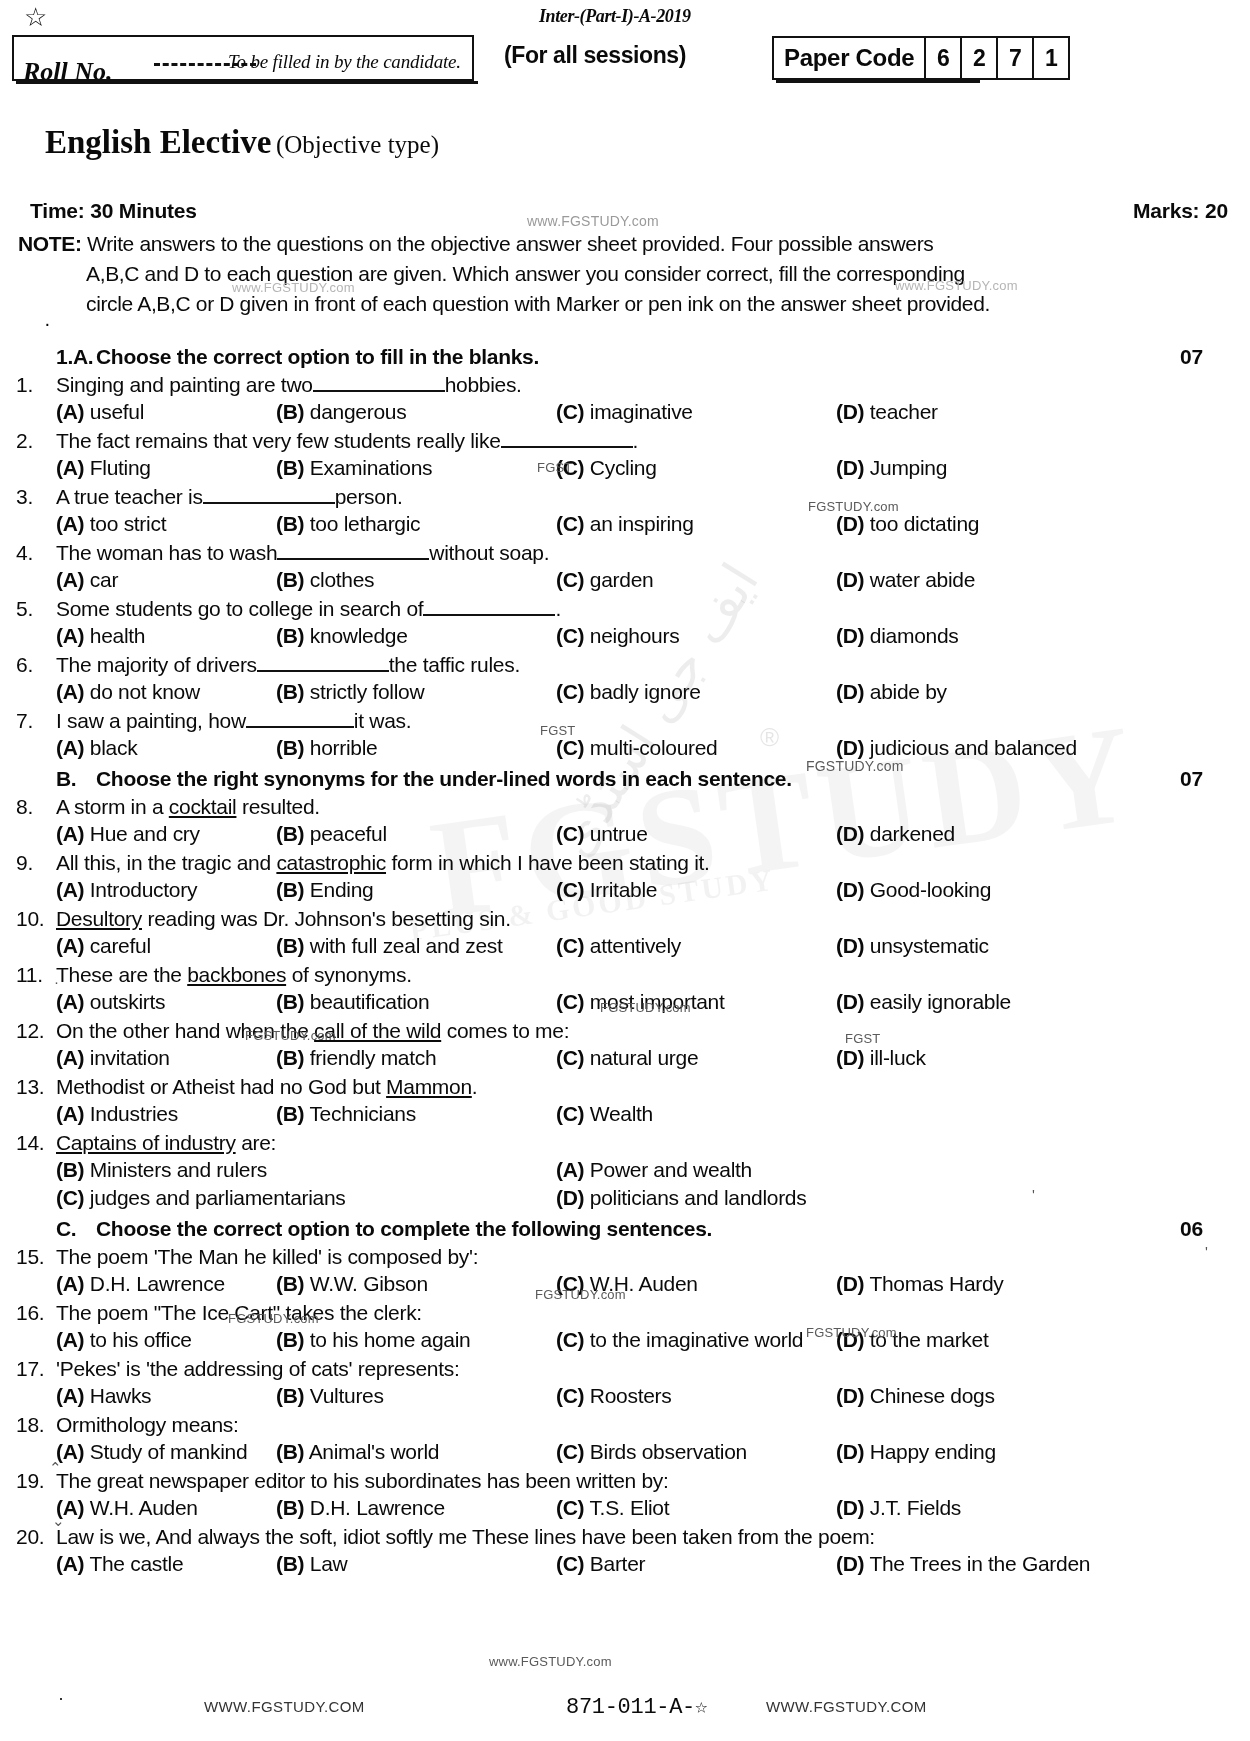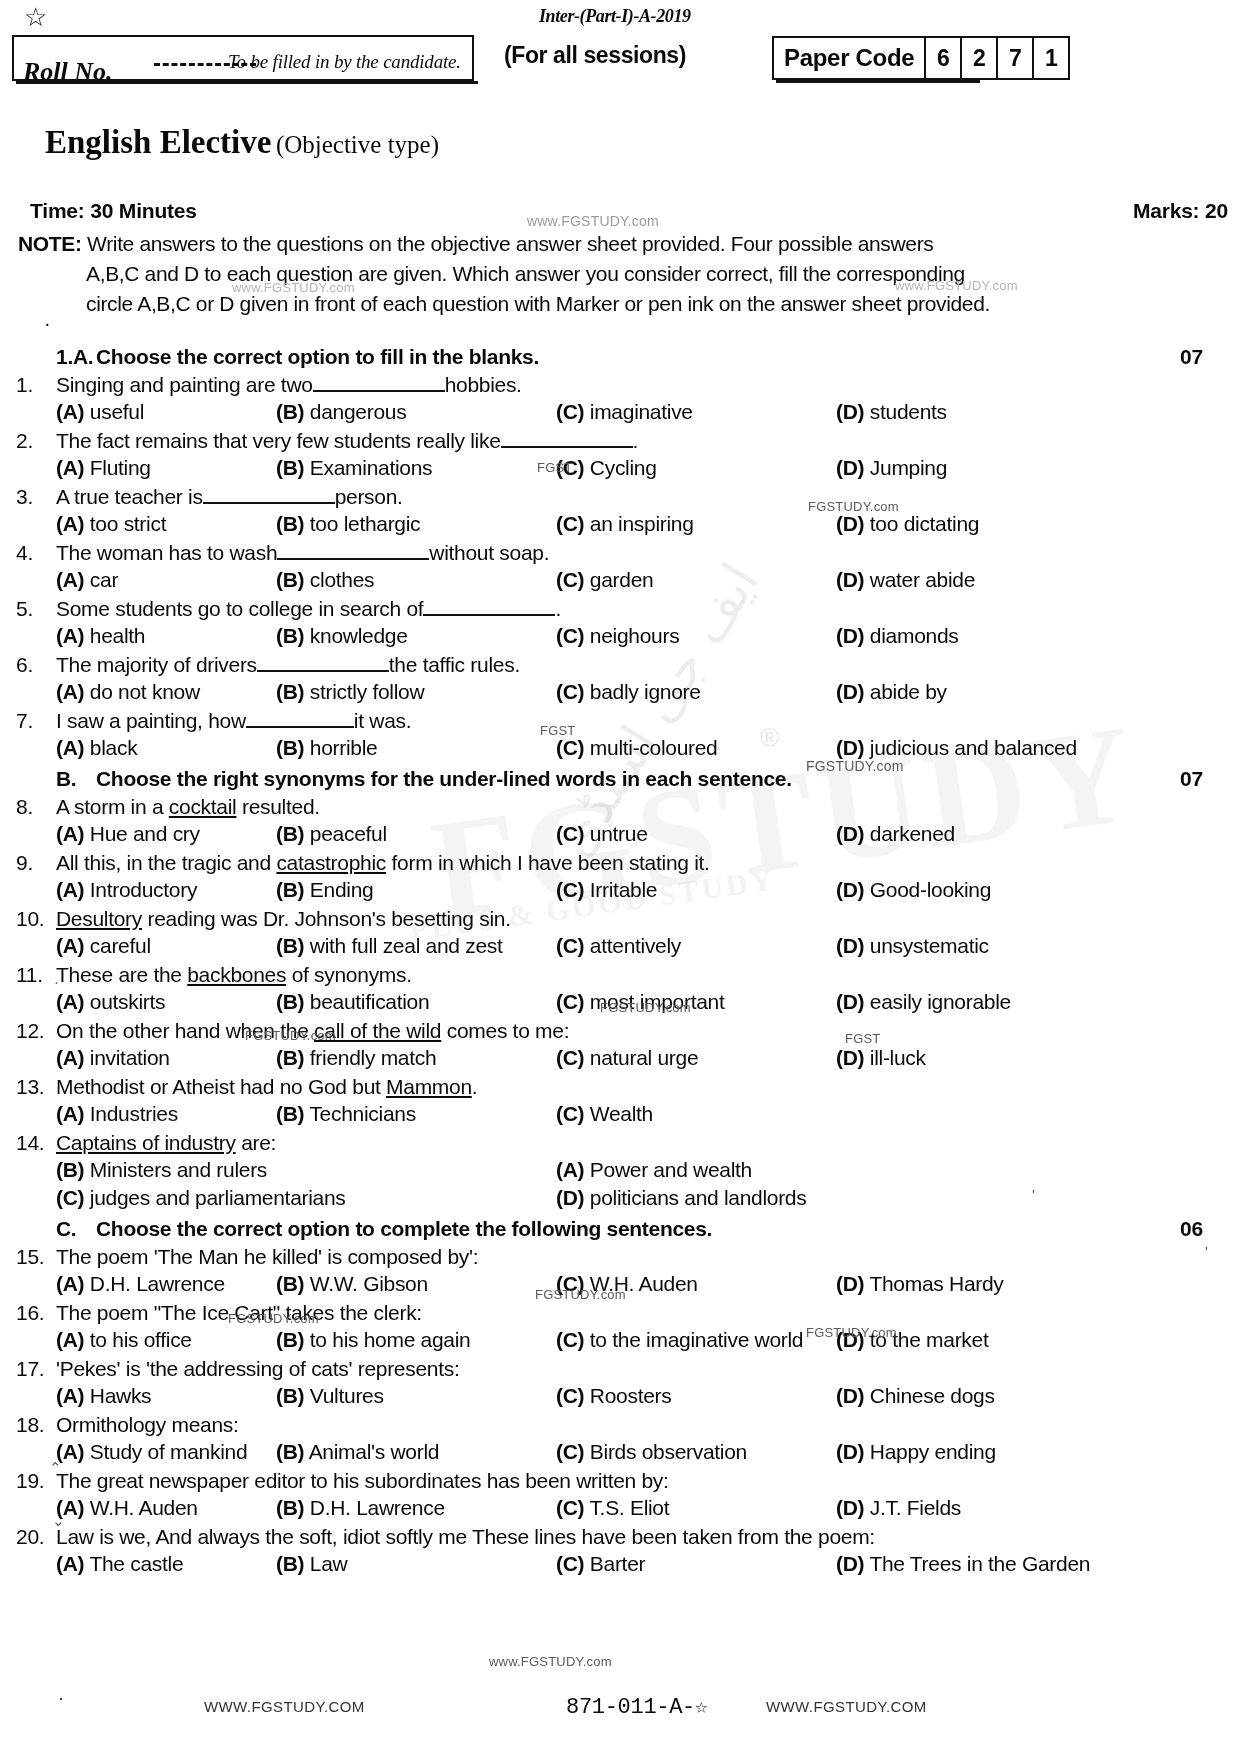--- a/index.html
+++ b/index.html
@@ -424,21 +424,21 @@
       </div>
       <div class="q">
         <div class="q-stem">
           <span class="q-num">1.</span>
           <span class="q-text"><span>Singing and painting are two</span><span class="blank b-md"></span><span>hobbies.</span></span>
         </div>
         <div class="opts c4">
           <span class="opt"><span class="ltr">(A)</span> <span>useful</span></span>
           <span class="opt"><span class="ltr">(B)</span> <span>dangerous</span></span>
           <span class="opt"><span class="ltr">(C)</span> <span>imaginative</span></span>
-          <span class="opt"><span class="ltr">(D)</span> <span>students</span></span>
+          <span class="opt"><span class="ltr">(D)</span> <span>teacher</span></span>
         </div>
       </div>
       <div class="q">
         <div class="q-stem">
           <span class="q-num">2.</span>
           <span class="q-text"><span>The fact remains that very few students really like</span><span class="blank b-md"></span><span>.</span></span>
         </div>
         <div class="opts c4">
           <span class="opt"><span class="ltr">(A)</span> <span>Fluting</span></span>
           <span class="opt"><span class="ltr">(B)</span> <span>Examinations</span></span>

